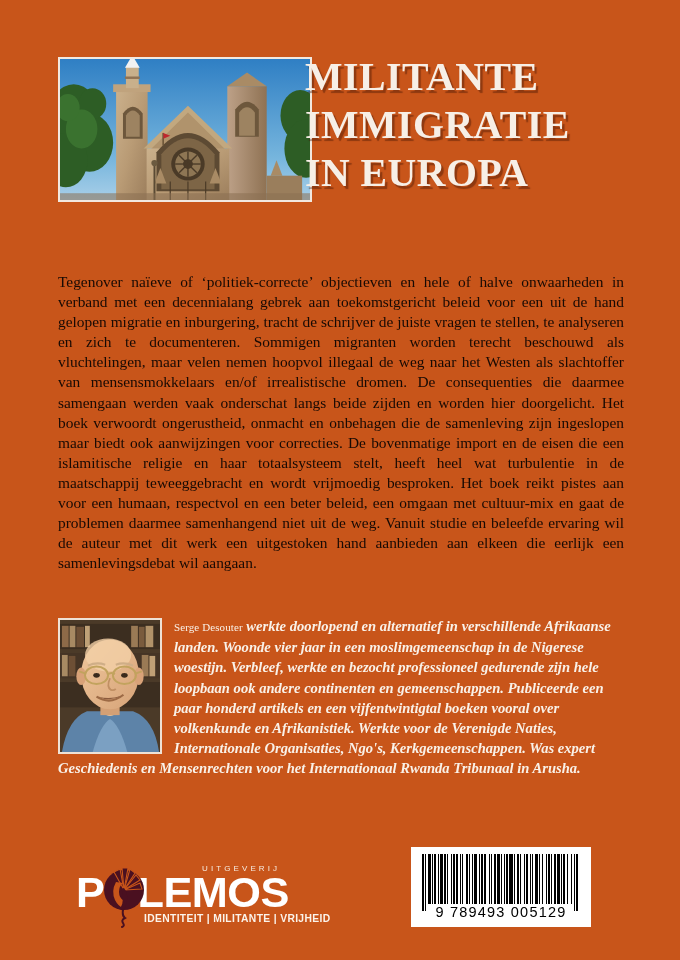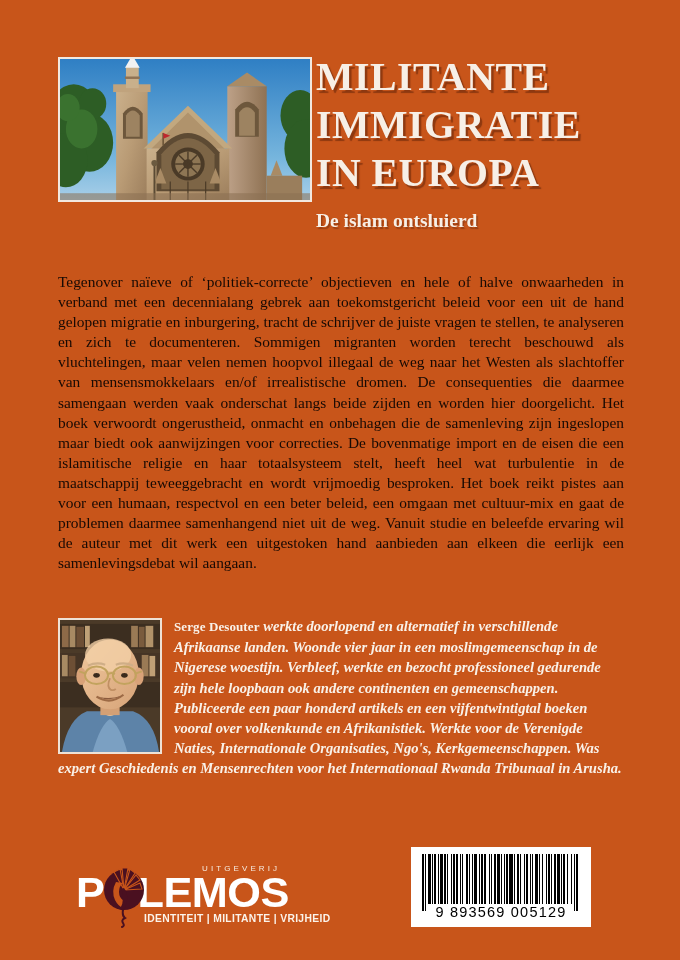--- a/index.html
+++ b/index.html
@@ -46,21 +46,21 @@
     font-style: italic;
     font-size: 9.2px;
     line-height: 12.1px;
     color: #1c0e06;
     text-align: justify;
     letter-spacing: 0.15px;
   }
 
   .title-block {
     position: absolute;
-    left: 316px;
+    left: 305px;
     top: 52px;
     width: 350px;
   }
   .title-line {
     font-family: "Liberation Serif", serif;
     font-weight: bold;
     font-size: 41px;
     line-height: 48px;
     letter-spacing: 0.5px;
     color: #f7efe6;
@@ -116,22 +116,22 @@
     font-family: "Liberation Serif", serif;
     font-style: italic;
     font-weight: bold;
     font-size: 14.6px;
     line-height: 20.2px;
     color: #f9f1e8;
     text-align: left;
   }
   .author-name {
     font-style: normal;
-    font-weight: bold;
-    font-size: 13px;
+    font-weight: normal;
+    font-size: 11px;
     color: #f9f1e8;
     letter-spacing: 0.1px;
   }
 
   
   .logo-block {
     position: absolute;
     left: 76px;
     top: 852px;
     width: 250px;
@@ -308,21 +308,20 @@
 
         <rect x="0" y="138" width="254" height="7" fill="#8a7052" opacity="0.55"></rect>
       </svg>
     </div>
 
 
     <div class="title-block">
       <div class="title-line">MILITANTE</div>
       <div class="title-line">IMMIGRATIE</div>
       <div class="title-line">IN EUROPA</div>
-      <div class="subtitle">De islam ontsluierd</div>
     </div>
   </div>
 
   <div class="blurb">Tegenover naïeve of ‘politiek-correcte’ objectieven en hele of halve onwaarheden in verband met een decennialang gebrek aan toekomstgericht beleid voor een uit de hand gelopen migratie en inburgering, tracht de schrijver de juiste vragen te stellen, te analyseren en zich te documenteren. Sommigen migranten worden terecht beschouwd als vluchtelingen, maar velen nemen hoopvol illegaal de weg naar het Westen als slachtoffer van mensensmokkelaars en/of irrealistische dromen. De consequenties die daarmee samengaan werden vaak onderschat langs beide zijden en worden hier doorgelicht. Het boek verwoordt ongerustheid, onmacht en onbehagen die de samenleving zijn ingeslopen maar biedt ook aanwijzingen voor correcties. De bovenmatige import en de eisen die een islamitische religie en haar totaalsysteem stelt, heeft heel wat turbulentie in de maatschappij teweeggebracht en wordt vrijmoedig besproken. Het boek reikt pistes aan voor een humaan, respectvol en een beter beleid, een omgaan met cultuur-mix en gaat de problemen daarmee samenhangend niet uit de weg. Vanuit studie en beleefde ervaring wil de auteur met dit werk een uitgestoken hand aanbieden aan elkeen die eerlijk een samenlevingsdebat wil aangaan.</div>
 
   <div class="bio-wrap">
     <div class="author-photo">
       <svg viewBox="0 0 104 136" preserveAspectRatio="none">
         <defs>
           <linearGradient id="skin" x1="0" y1="0" x2="1" y2="1">
@@ -507,16 +506,16 @@
         <span style="width: 2.02564px; background: rgb(255, 255, 255); height: 50px;"></span>
         <span style="width: 1.01282px; background: rgb(0, 0, 0); height: 50px;"></span>
         <span style="width: 3.03846px; background: rgb(255, 255, 255); height: 50px;"></span>
         <span style="width: 1.01282px; background: rgb(0, 0, 0); height: 50px;"></span>
         <span style="width: 2.02564px; background: rgb(255, 255, 255); height: 50px;"></span>
         <span style="width: 1.01282px; background: rgb(0, 0, 0); height: 57px;"></span>
         <span style="width: 1.01282px; background: rgb(255, 255, 255); height: 57px;"></span>
         <span style="width: 2.02564px; background: rgb(0, 0, 0); height: 57px;"></span>
         <span style="width: 1.01282px; background: rgb(255, 255, 255); height: 57px;"></span>
       </div>
-    <div class="barcode-digits">9  893569  005129</div>
+    <div class="barcode-digits">9  789493  005129</div>
   </div>
 
 </div>
 
 </body></html>

